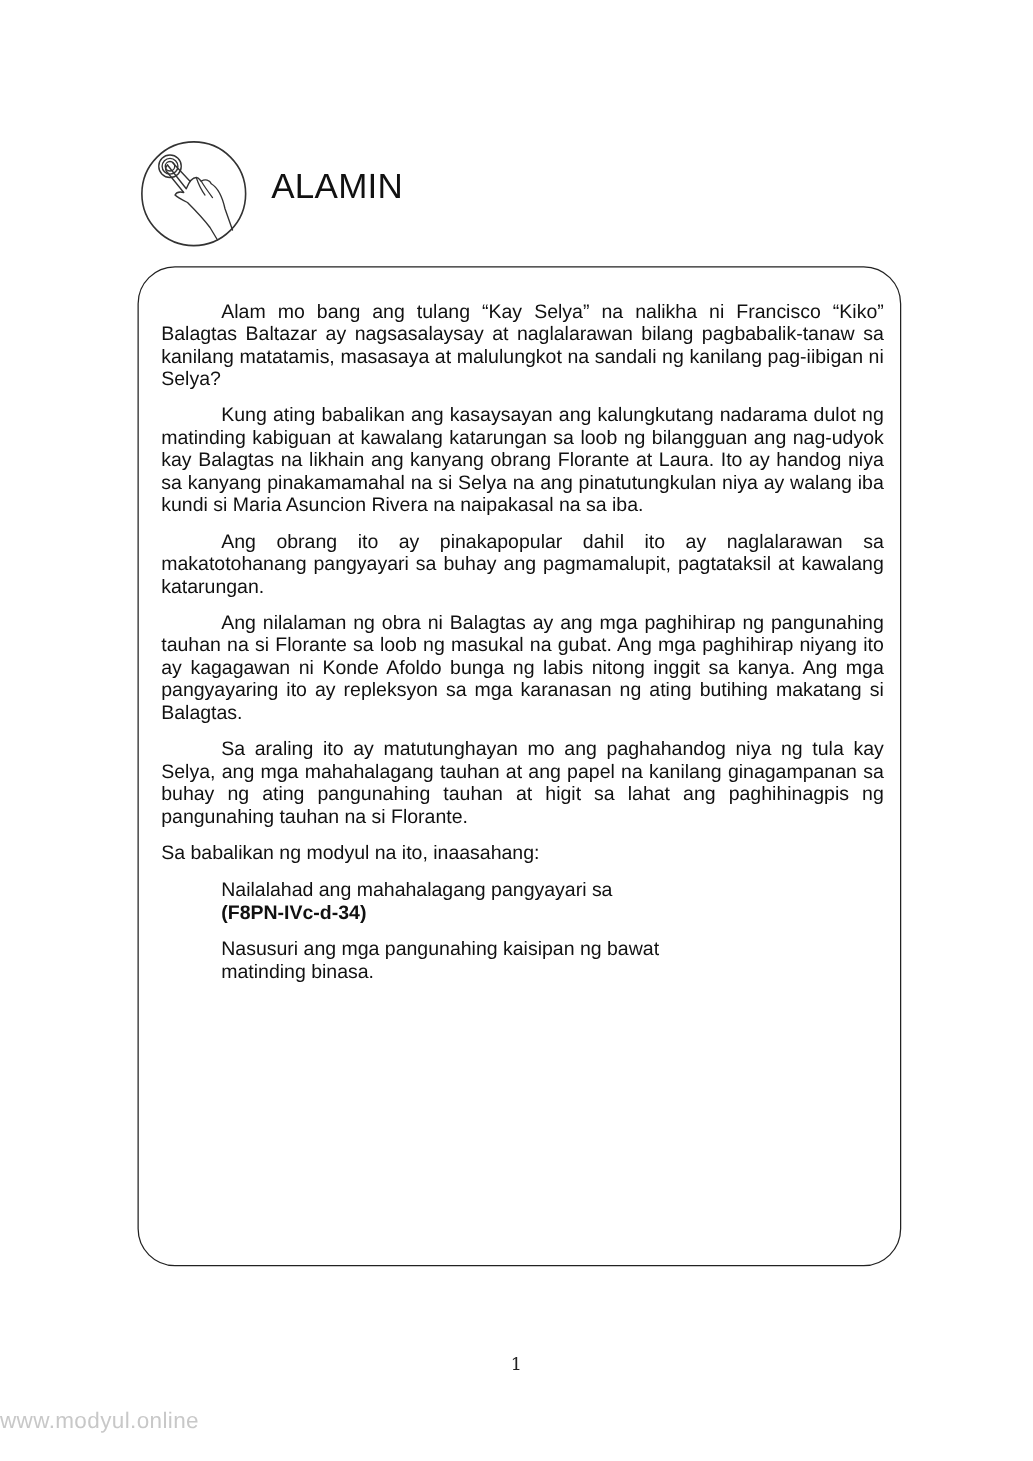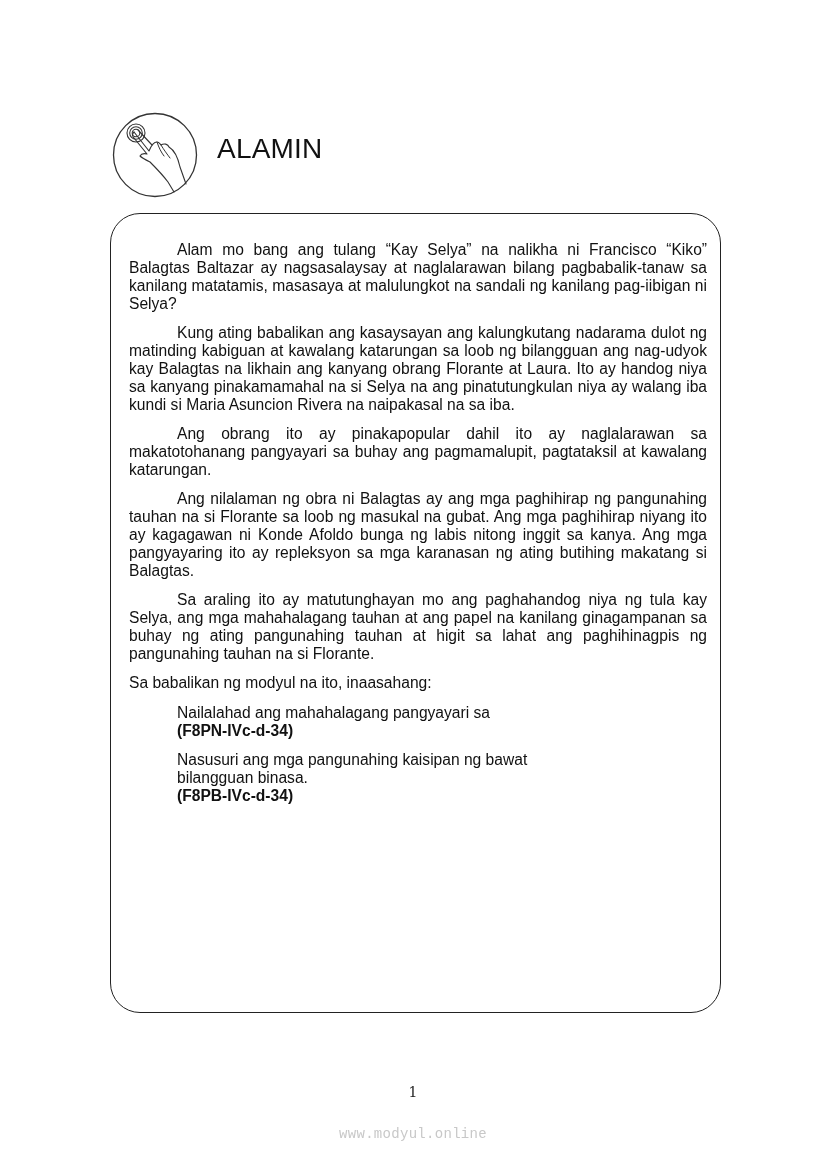--- a/index.html
+++ b/index.html
@@ -13,22 +13,22 @@
     .body-text { position: absolute; left: 129px; top: 241px; width: 578px; font-size: 15.6px;
                  line-height: 18px; }
     .para { margin: 0 0 11px 0; text-align: justify; }
     .para.indent { text-indent: 48px; }
     .objectives-intro { margin: 0 0 12px 0; }
     .objective { margin: 0 0 11px 48px; width: 440px; }
     .objective .obj-text { display: block; }
     .objective .obj-code { display: block; font-weight: bold; }
     .page-number { position: absolute; left: 0; width: 826px; top: 1084px; text-align: center;
                    font-family: "DejaVu Serif", serif; font-size: 14px; color: #222; }
-    .watermark { position: absolute; left: 0; width: 826px; top: 1126px; text-align: center;
-                 font-family: Liberation Mono, monospace; font-size: 14px; color: #c8c8c8; letter-spacing: 0.3px; }
+    .watermark { position: absolute; left: 0; width: 826px; top: 1126px; 
+                 font-family: Liberation Sans, sans-serif; font-size: 18px; color: #c8c8c8; letter-spacing: 0.3px; }
   </style>
 </head>
 <body>
 
 <div class="header-icon">
   <svg width="86" height="86" viewBox="0 0 86 86">
     <circle cx="43" cy="43" r="41.5" fill="none" stroke="#333" stroke-width="1.3"></circle>
     <circle cx="24" cy="21" r="9" fill="none" stroke="#333" stroke-width="1.1"></circle>
     <circle cx="24" cy="21" r="6.3" fill="none" stroke="#333" stroke-width="1.1"></circle>
     <circle cx="24" cy="21" r="3.8" fill="none" stroke="#333" stroke-width="1.1"></circle>
@@ -52,19 +52,18 @@
   <p class="para indent">Sa araling ito ay matutunghayan mo ang paghahandog niya ng tula kay Selya, ang mga mahahalagang tauhan at ang papel na kanilang ginagampanan sa buhay ng ating pangunahing tauhan at higit sa lahat ang paghihinagpis ng pangunahing tauhan na si Florante.</p>
 
   <p class="objectives-intro">Sa babalikan ng modyul na ito, inaasahang:</p>
 
   <div class="objective">
     <span class="obj-text">Nailalahad ang mahahalagang pangyayari sa</span>
     <span class="obj-code">(F8PN-IVc-d-34)</span>
   </div>
   <div class="objective">
     <span class="obj-text">Nasusuri ang mga pangunahing kaisipan ng bawat</span>
-    <span class="obj-text">bilangguan binasa.</span>
-    <span class="obj-code">(F8PB-IVc-d-34)</span>
+    <span class="obj-text">matinding binasa.</span>
   </div>
 </div>
 
 <div class="page-number">1</div>
 <div class="watermark">www.modyul.online</div>
 
 </body></html>

